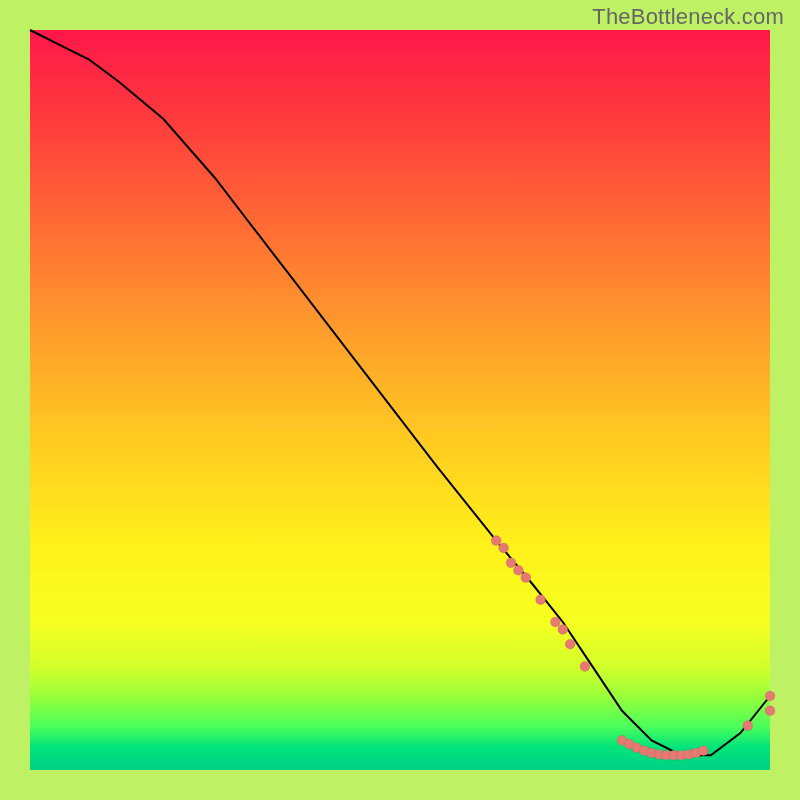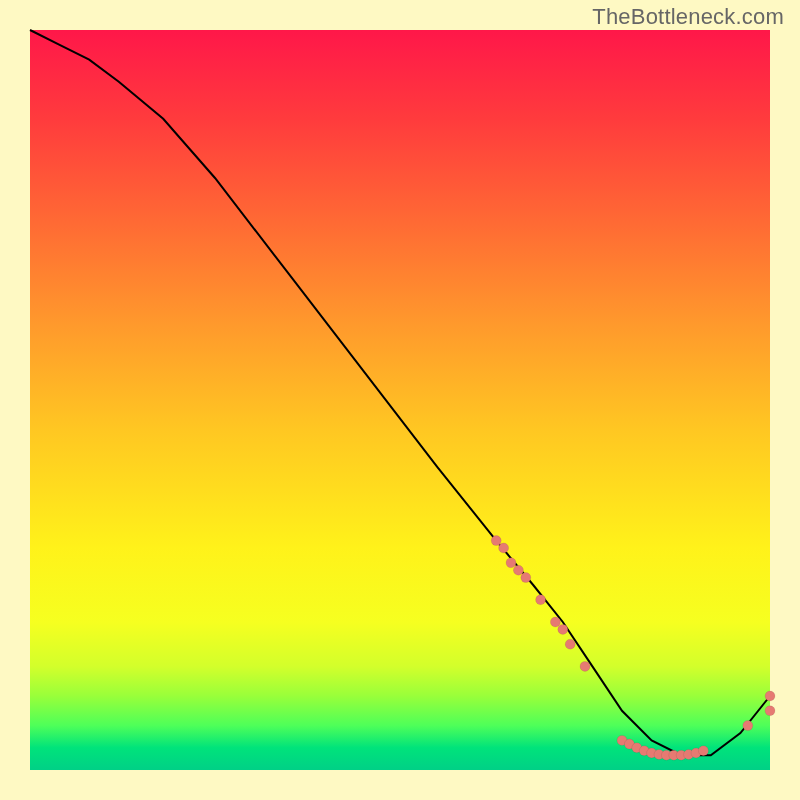--- a/index.html
+++ b/index.html
@@ -8,21 +8,21 @@
     width: 800px;
     height: 800px;
     background: #000;
     font-family: Arial, Helvetica, sans-serif;
     overflow: hidden;
   }
   .frame {
     position: relative;
     width: 800px;
     height: 800px;
-    background: #fef9c3;
+    background: #bef264;
   }
   .watermark {
     position: absolute;
     top: 4px;
     right: 16px;
     color: #666;
     font-size: 22px;
     font-weight: 500;
     letter-spacing: 0.2px;
     z-index: 10;

